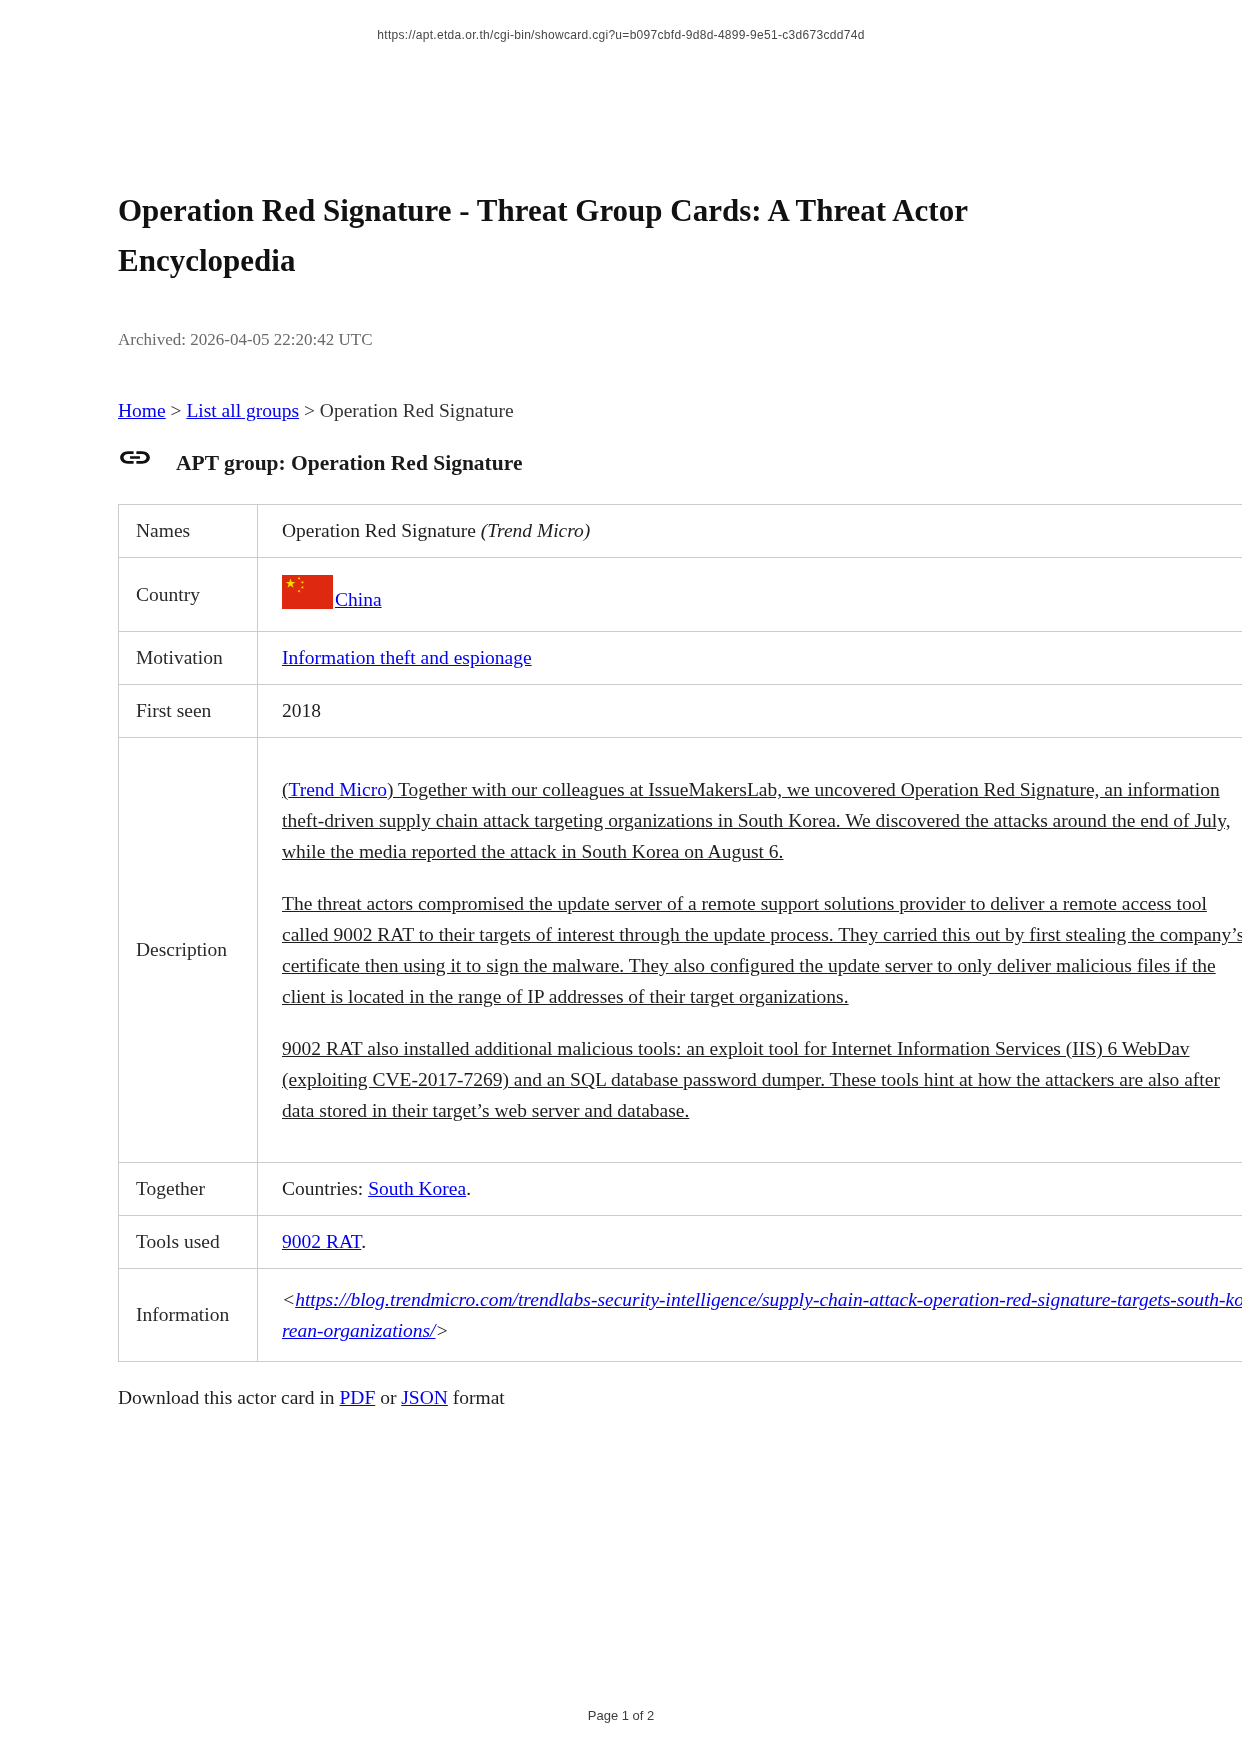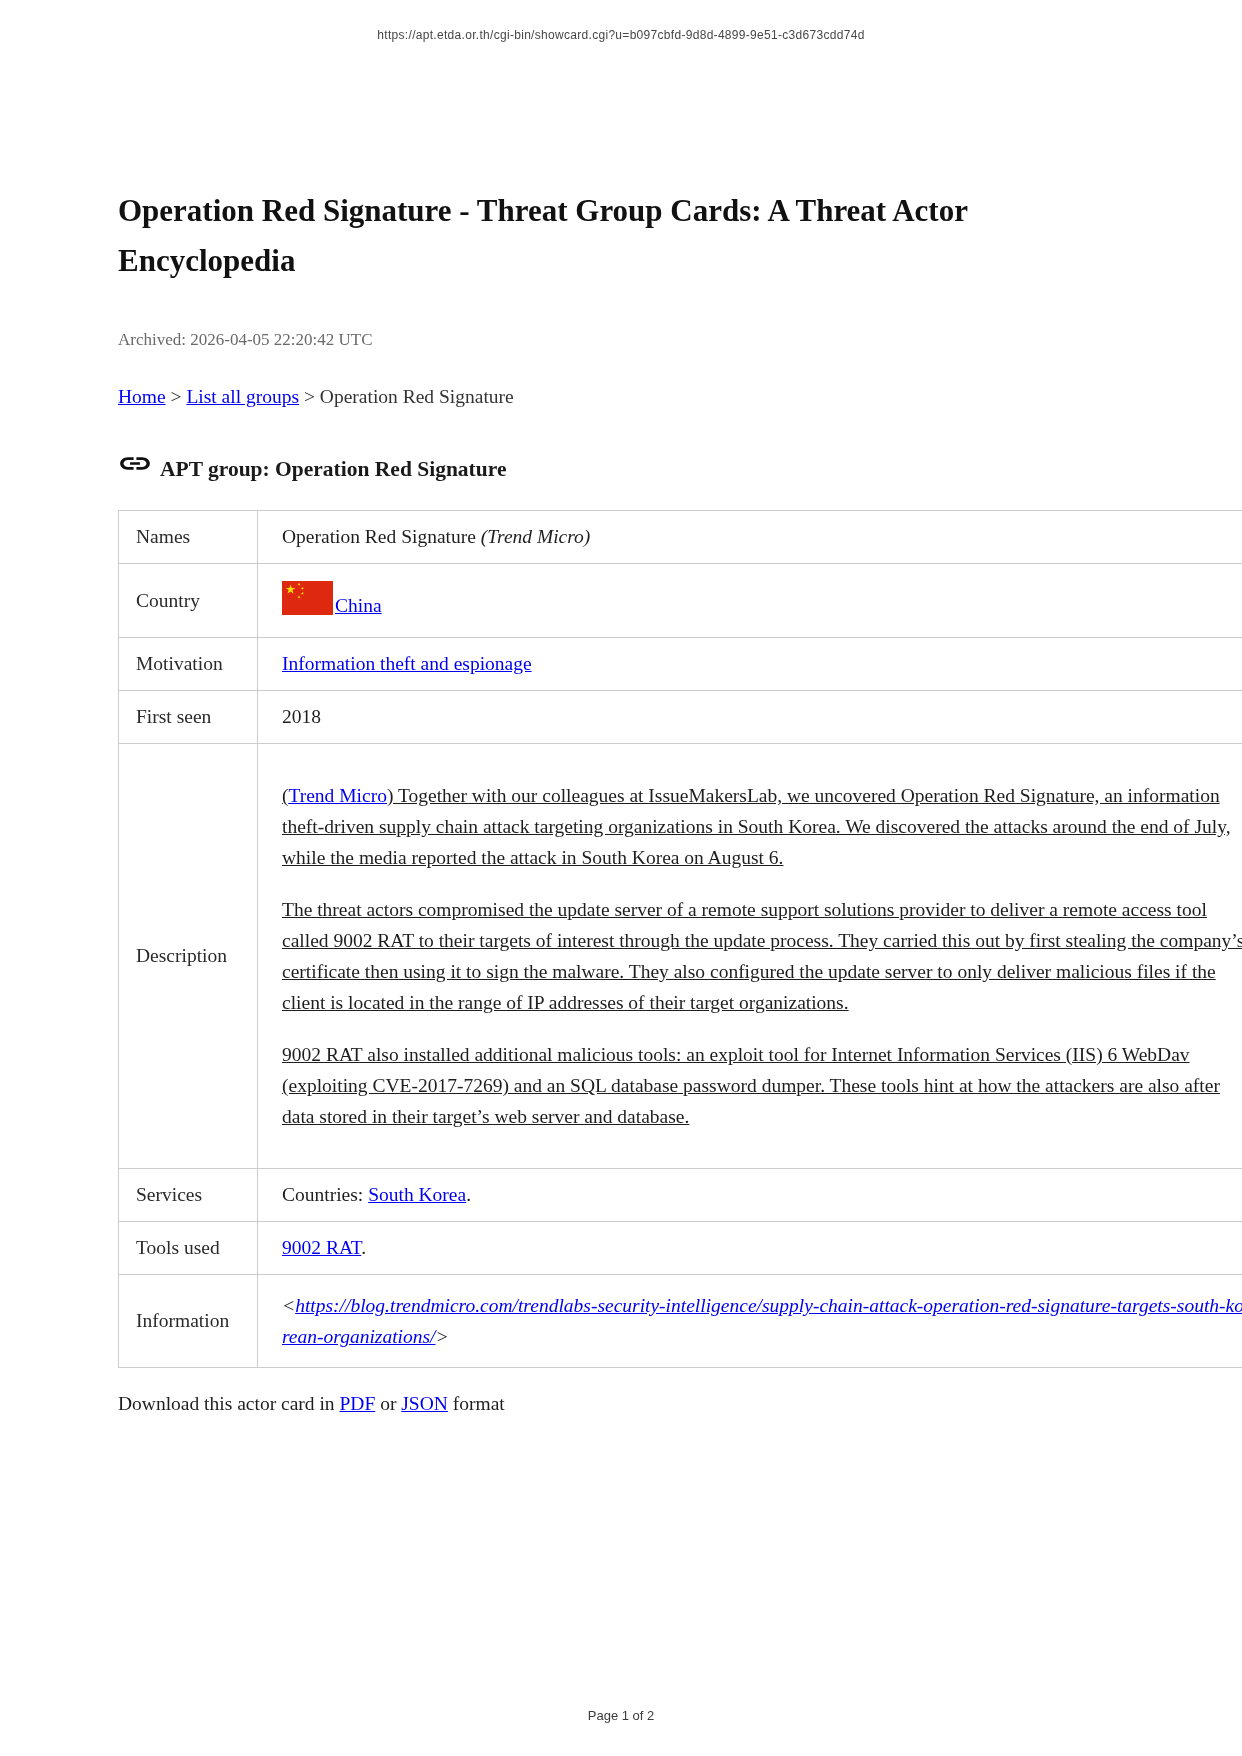--- a/index.html
+++ b/index.html
@@ -32,34 +32,34 @@
     font-weight: bold;
     line-height: 50px;
     color: #111111;
   }
   .archived {
     margin-top: 44px;
     font-size: 17px;
     color: #6a6a6a;
   }
   .breadcrumb {
-    margin-top: 36px;
+    margin-top: 50px;
     font-size: 19.5px;
     color: #333333;
   }
   a.link, .link {
     color: #0000ee;
     text-decoration: underline;
     cursor: pointer;
   }
   .apt-heading {
-    margin-top: 44px;
+    margin-top: 24px;
     display: flex;
     align-items: flex-start;
-    gap: 8px;
+    gap: 24px;
   }
   .apt-heading .chain-icon {
     position: relative;
     top: -2px;
     width: 34px; height: 27px;
     flex: 0 0 auto;
     cursor: pointer;
   }
   .apt-heading .chain-icon svg { width: 100%; height: 100%; }
   .apt-heading .heading-text {
@@ -184,21 +184,21 @@
       </tr>
       <tr>
         <td class="label desc-label">Description</td>
         <td class="value desc-value">
           <p><span>(</span><span class="link">Trend Micro</span><span>) Together with our colleagues at IssueMakersLab, we uncovered Operation Red Signature, an information theft-driven supply chain attack targeting organizations in South Korea. We discovered the attacks around the end of July, while the media reported the attack in South Korea on August 6.</span></p>
           <p>The threat actors compromised the update server of a remote support solutions provider to deliver a remote access tool called 9002 RAT to their targets of interest through the update process. They carried this out by first stealing the company’s certificate then using it to sign the malware. They also configured the update server to only deliver malicious files if the client is located in the range of IP addresses of their target organizations.</p>
           <p>9002 RAT also installed additional malicious tools: an exploit tool for Internet Information Services (IIS) 6 WebDav (exploiting CVE-2017-7269) and an SQL database password dumper. These tools hint at how the attackers are also after data stored in their target’s web server and database.</p>
         </td>
       </tr>
       <tr>
-        <td class="label">Services</td>
+        <td class="label">Together</td>
         <td class="value">
           <span>Countries: </span><span class="link">South Korea</span><span>.</span>
         </td>
       </tr>
       <tr>
         <td class="label">Tools used</td>
         <td class="value">
           <span class="link">9002 RAT</span><span>.</span>
         </td>
       </tr>

